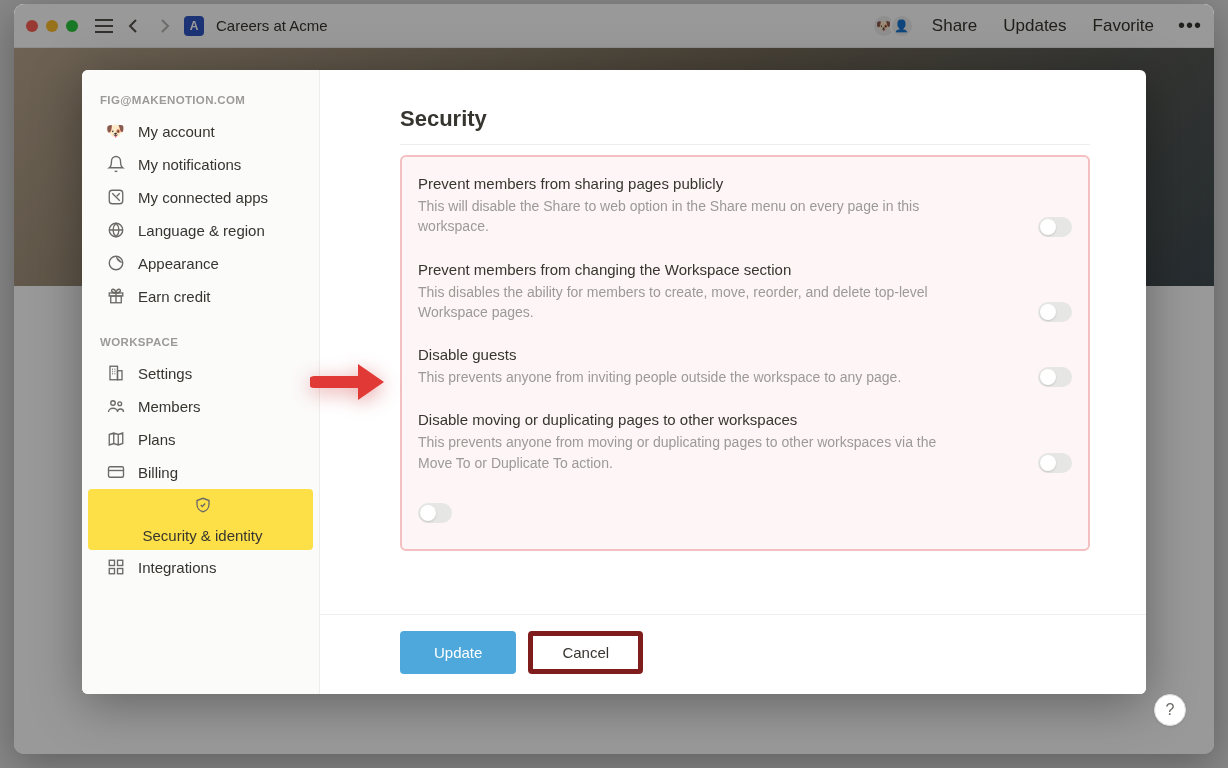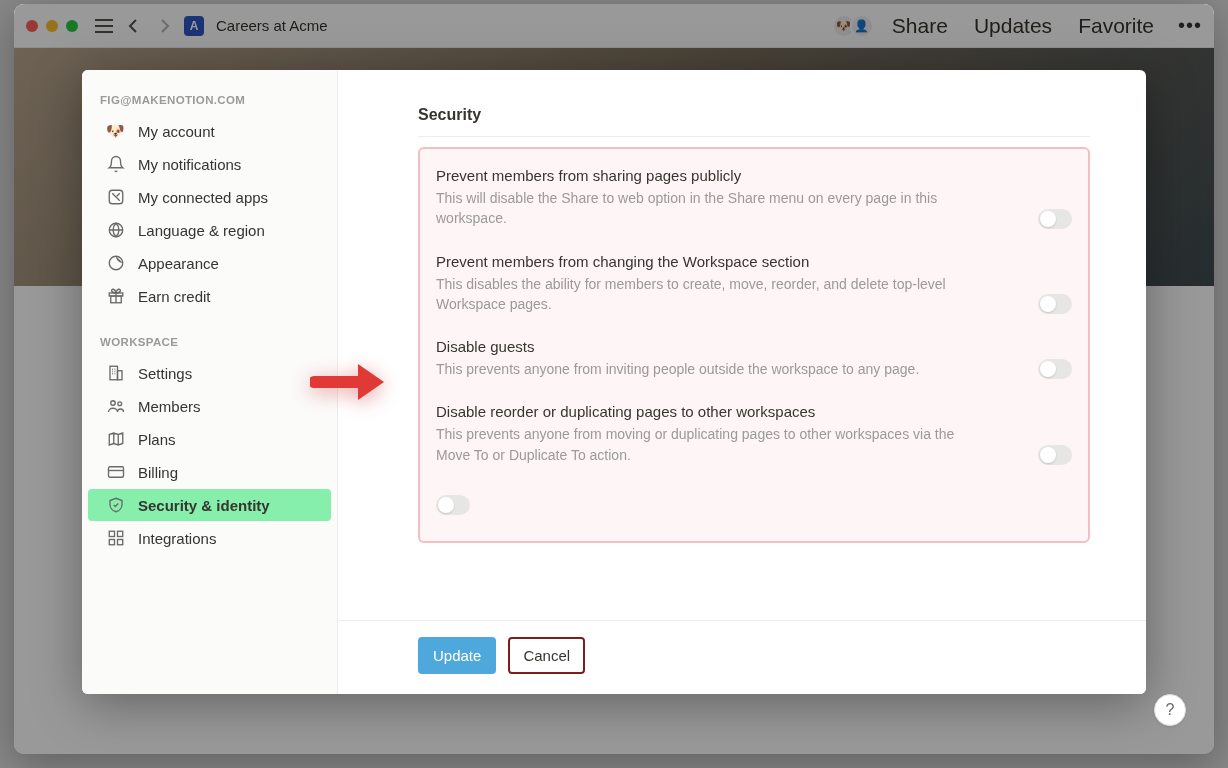--- a/index.html
+++ b/index.html
@@ -55,38 +55,38 @@
     .page-title { font-size: 15px; color: #37352f; margin-left: 2px; }
     .tb-spacer { flex: 1; }
     .avatar-stack { display:flex; gap:-4px; }
     .avatar {
       width: 24px; height:24px; border-radius:50%;
       background:#eee; border:2px solid #fff;
       display:flex; align-items:center; justify-content:center;
       font-size:12px; color:#888;
     }
     .avatar + .avatar { margin-left: -6px; }
-    .tb-link { font-size:21px; color:#37352f; padding:0 8px; }
+    .tb-link { font-size:17px; color:#37352f; padding:0 8px; }
     .dots { font-size:20px; letter-spacing:1px; color:#37352f; padding-left:6px;}
     .bg-hero {
       position:absolute; top:44px; left:0; right:0; height: 238px;
       background: linear-gradient(135deg, #b7a48c 0%, #7a6f5d 50%, #3f4a4f 100%);
     }
     
     .modal {
       position: absolute;
       left: 68px; top: 66px; right: 68px; bottom: 60px;
       background: #fff;
       border-radius: 6px;
       box-shadow: 0 10px 50px rgba(0,0,0,0.35);
       display: flex;
       overflow: hidden;
     }
     .sidebar {
-      width: 256px;
+      width: 238px;
       background: #fbfbfa;
       border-right: 1px solid #ededeb;
       padding: 18px 0 10px 0;
       overflow-y: auto;
     }
     .sb-heading {
       font-size: 11.5px;
       font-weight: 600;
       color: #9b9a97;
       letter-spacing: 0.03em;
@@ -96,41 +96,42 @@
       display: flex; align-items: center;
       gap: 12px;
       padding: 6px 14px 6px 18px;
       font-size: 15px;
       color: #37352f;
       cursor: pointer;
       border-radius: 4px;
       margin: 1px 6px;
     }
     .sb-item.active {
-      background: #86efac;
-      font-weight: 700;
+      background: #fde047;
+      font-weight: 400;
+      flex-direction: column;
     }
     .sb-icon {
       width: 20px; height: 20px; display:flex; align-items:center; justify-content:center;
       color: #6b6a66;
       flex-shrink: 0;
     }
     .main {
       flex: 1;
       display: flex;
       flex-direction: column;
       position: relative;
     }
     .main-scroll {
       padding: 36px 56px 0 80px;
       flex: 1;
       overflow-y: auto;
     }
     .section-title {
-      font-size: 16px;
+      font-size: 22px;
       font-weight: 600;
       color: #37352f;
       padding-bottom: 12px;
       border-bottom: 1px solid #ededeb;
       margin-bottom: 10px;
     }
     .options-box {
       border: 2px solid #f3bfc0;
       background: #fef6f6;
       border-radius: 6px;
@@ -174,23 +175,23 @@
       box-shadow: 0 1px 2px rgba(0,0,0,0.15);
     }
     .footer-bar {
       border-top: 1px solid #ededeb;
       padding: 16px 0 20px 80px;
       display: flex; gap: 12px;
       background: #fff;
     }
     .btn {
       font-size: 15px;
-      padding: 8px 13px;
+      padding: 8px 29px;
       border-radius: 4px;
-      border: 2px solid #7f1d1d;
+      border: 5px solid #7f1d1d;
       background: #fff;
       color: #37352f;
       cursor: pointer;
     }
     .btn.primary {
       background: #4ea8db;
       border-color: #4ea8db;
       color: #fff;
       font-weight: 500;
     }
@@ -398,21 +399,21 @@
           <div class="opt">
             <div class="opt-text">
               <div class="opt-title">Disable guests</div>
               <div class="opt-desc">This prevents anyone from inviting people outside the workspace to any page.</div>
             </div>
             <div class="toggle"></div>
           </div>
 
           <div class="opt">
             <div class="opt-text">
-              <div class="opt-title">Disable reorder or duplicating pages to other workspaces</div>
+              <div class="opt-title">Disable moving or duplicating pages to other workspaces</div>
               <div class="opt-desc">This prevents anyone from moving or duplicating pages to other workspaces via the Move To or Duplicate To action.</div>
             </div>
             <div class="toggle"></div>
           </div>
 
           <div class="opt">
             <div class="toggle"></div>
           </div>
 
         </div>

